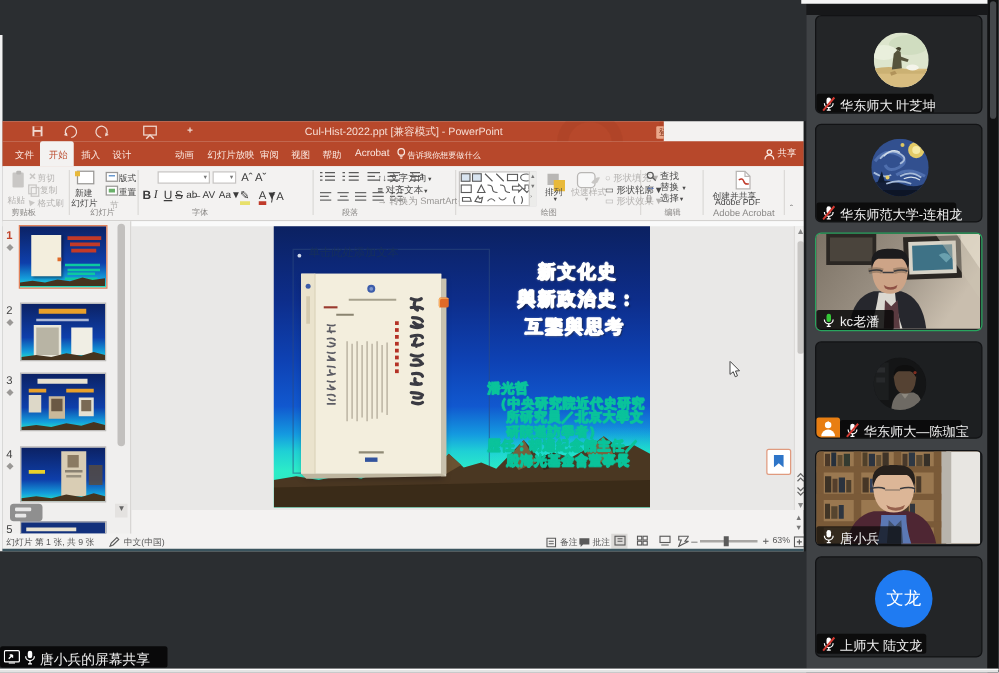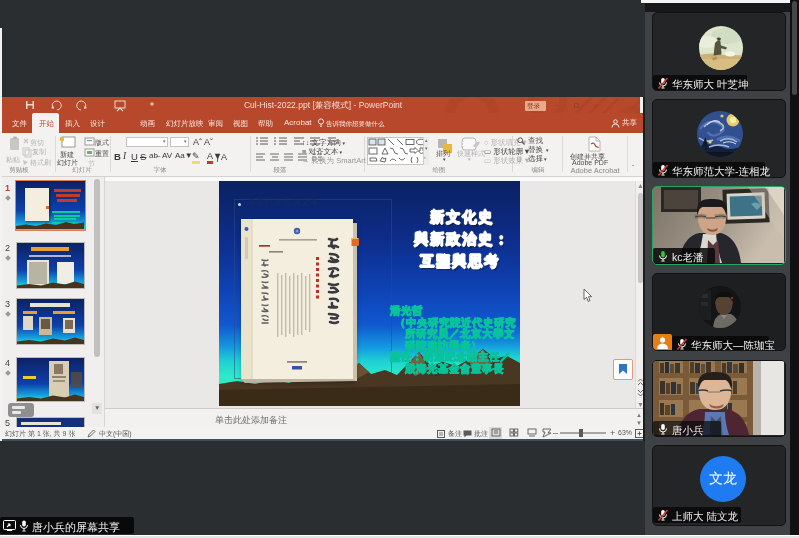--- a/index.html
+++ b/index.html
@@ -13,21 +13,21 @@
     text-shadow:0.5px 0 #0ac39b,-0.5px 0 #0ac39b,0 0.5px #0ac39b,0 -0.5px #0ac39b,0 0 1.5px rgba(10,200,160,0.8);}
 </style>
 </head>
 <body>
 <div id="root">
 
 <div style="left:0;top:28px;width:2px;height:413px;background:#f2f2f2;"></div>
 
 <div id="ppt" style="left:2px;top:97px;width:641px;height:344px;background:#f3f2f1;"></div>
 
-<div id="tbar" style="left:2px;top:97px;width:638px;height:16px;background:#b7482b;overflow:hidden;text-decoration:underline;">
+<div id="tbar" style="left:2px;top:97px;width:529px;height:16px;background:#b7482b;overflow:hidden;text-decoration:underline;">
   <svg width="641" height="36" style="left:0;top:0">
     <g stroke="#aa4124" fill="none" opacity="0.8">
       <circle cx="470" cy="18" r="22" stroke-width="9" opacity="0.55"></circle>
       <circle cx="545" cy="4" r="16" stroke-width="7" opacity="0.5"></circle>
       <path d="M560 30 l36 -36 M570 34 l36 -36 M580 38 l36 -36 M604 38 l36 -36 M612 42 l36 -36" stroke-width="3" opacity="0.6"></path>
       <circle cx="630" cy="26" r="14" stroke-width="6" opacity="0.5"></circle>
     </g>
   </svg>
   <div class="t" style="left:321px;top:3px;transform:translateX(-50%);font-size:8.5px;color:#f6ddd4;">Cul-Hist-2022.ppt [兼容模式] - PowerPoint</div>
   <div style="left:523px;top:3.5px;width:21px;height:10px;background:#eba98c;border-radius:1px;"></div>
@@ -216,23 +216,20 @@
   </svg>
   <div class="t" style="left:568px;top:19px;font-size:7px;color:#4a4a4a;">创建并共享</div>
   <div class="t" style="left:570px;top:26px;font-size:7px;color:#4a4a4a;">Adobe PDF</div>
   <div class="t" style="left:630px;top:31px;font-size:7px;color:#6a6a6a;">ˆ</div>
 </div>
 
 <div id="content" style="left:105px;top:177px;width:538px;height:231px;background:#e9e8e7;"></div>
 
 <div style="left:2px;top:177px;width:641px;height:4px;background:#fafafa;"></div>
 
-<div id="notes" style="left:105px;top:408px;width:538px;height:19px;background:#f2f1f0;border-top:1px solid #cccaca;">
-  <div class="t" style="left:110px;top:5px;font-size:9px;color:#6a6a6a;">单击此处添加备注</div>
-</div>
 
 <div id="panel" style="left:2px;top:177px;width:103px;height:250px;background:#f0efee;border-right:1px solid #d8d6d4;overflow:hidden;">
 
   <div class="t" style="left:3px;top:6px;font-size:9px;font-weight:bold;color:#c0432b;">1</div>
   <div style="left:4px;top:19px;width:4px;height:4px;background:#9a9896;transform:rotate(45deg);"></div>
   <div class="t" style="left:3px;top:66px;font-size:9px;color:#444;">2</div>
   <div style="left:4px;top:79px;width:4px;height:4px;background:#9a9896;transform:rotate(45deg);"></div>
   <div class="t" style="left:3px;top:122px;font-size:9px;color:#444;">3</div>
   <div style="left:4px;top:135px;width:4px;height:4px;background:#9a9896;transform:rotate(45deg);"></div>
   <div class="t" style="left:3px;top:181px;font-size:9px;color:#444;">4</div>

